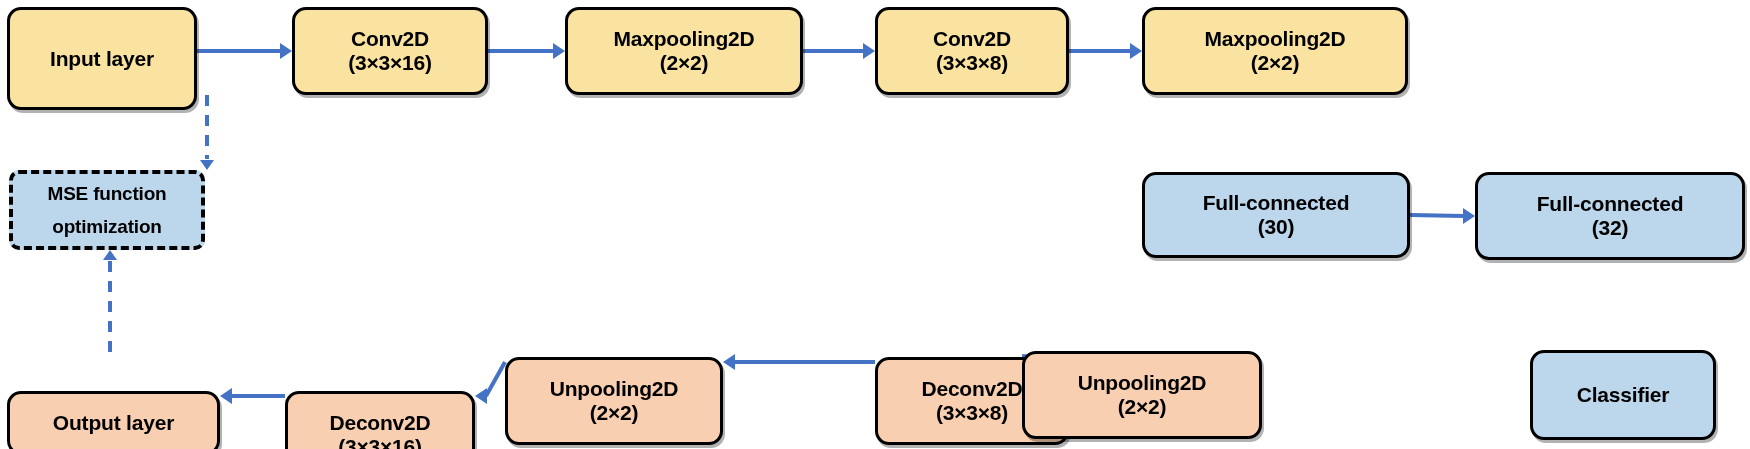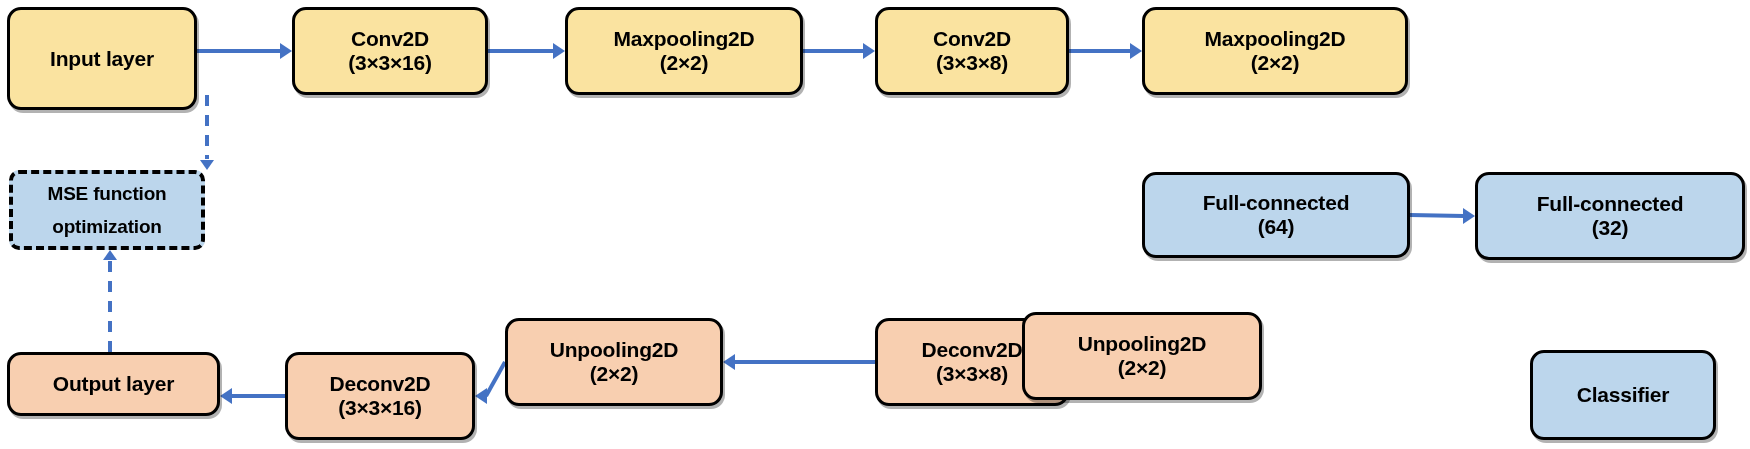--- a/index.html
+++ b/index.html
@@ -30,21 +30,21 @@
     line-height: 1.12;
     letter-spacing: -0.2px;
     box-shadow: 2px 3px 0 rgba(0,0,0,0.30);
   }
   .node .l1 { display: block; }
   .node .l2 { display: block; }
   .node .l2:empty { display: none; }
 
   .fill-yellow { background: #fae3a0; }
   .fill-blue   { background: #bcd6ec; }
-  .fill-peach  { background: #f8cfb0; }
+  .fill-peach  { background: #f8cfb0; margin-top: 39px; }
 
   .dashed {
     border-style: dashed;
     border-width: 4px;
     box-shadow: none;
     border-radius: 10px;
     gap: 12px;
   }
 
   
@@ -145,21 +145,21 @@
       <div class="node fill-yellow" style="left: 1142px; top: 7px; width: 266px; height: 88px; font-size: 21px;">
         <span class="l1">Maxpooling2D</span>
         <span class="l2">(2×2)</span>
       </div>
       <div class="node fill-blue dashed" style="left: 9px; top: 170px; width: 196px; height: 80px; font-size: 19px;">
         <span class="l1">MSE function</span>
         <span class="l2">optimization</span>
       </div>
       <div class="node fill-blue" style="left: 1142px; top: 172px; width: 268px; height: 86px; font-size: 21px;">
         <span class="l1">Full-connected</span>
-        <span class="l2">(64)</span>
+        <span class="l2">(30)</span>
       </div>
       <div class="node fill-blue" style="left: 1475px; top: 172px; width: 270px; height: 88px; font-size: 21px;">
         <span class="l1">Full-connected</span>
         <span class="l2">(32)</span>
       </div>
       <div class="node fill-peach" style="left: 7px; top: 352px; width: 213px; height: 64px; font-size: 21px;">
         <span class="l1">Output layer</span>
       </div>
       <div class="node fill-peach" style="left: 285px; top: 352px; width: 190px; height: 88px; font-size: 21px;">
         <span class="l1">Deconv2D</span>

